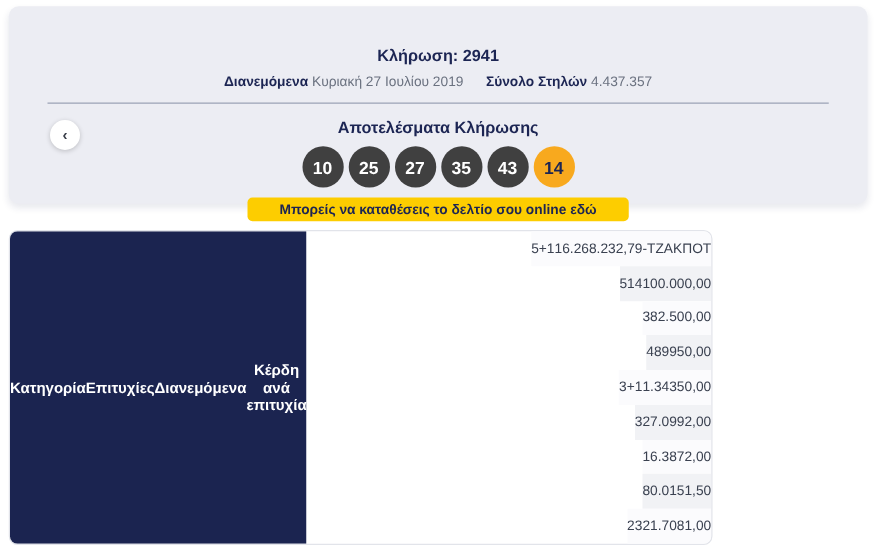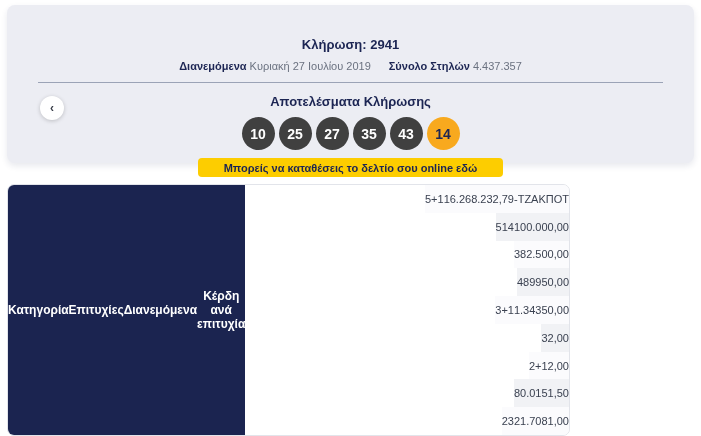--- a/index.html
+++ b/index.html
@@ -151,25 +151,26 @@
       </div>
       <div class="tr odd">
         <div class="td">3+1</div>
         <div class="td"></div>
         <div class="td">1.343</div>
         <div class="td">50,00</div>
       </div>
       <div class="tr even">
         <div class="td">3</div>
         <div class="td"></div>
+        <div class="td">27.099</div>
         <div class="td">2,00</div>
       </div>
       <div class="tr odd">
-        <div class="td">2+1</div>
         <div class="td"></div>
+        <div class="td">16.387</div>
         <div class="td">2,00</div>
       </div>
       <div class="tr even">
         <div class="td"></div>
         <div class="td">80.015</div>
         <div class="td">1,50</div>
       </div>
       <div class="tr odd">
         <div class="td">2</div>
         <div class="td"></div>

